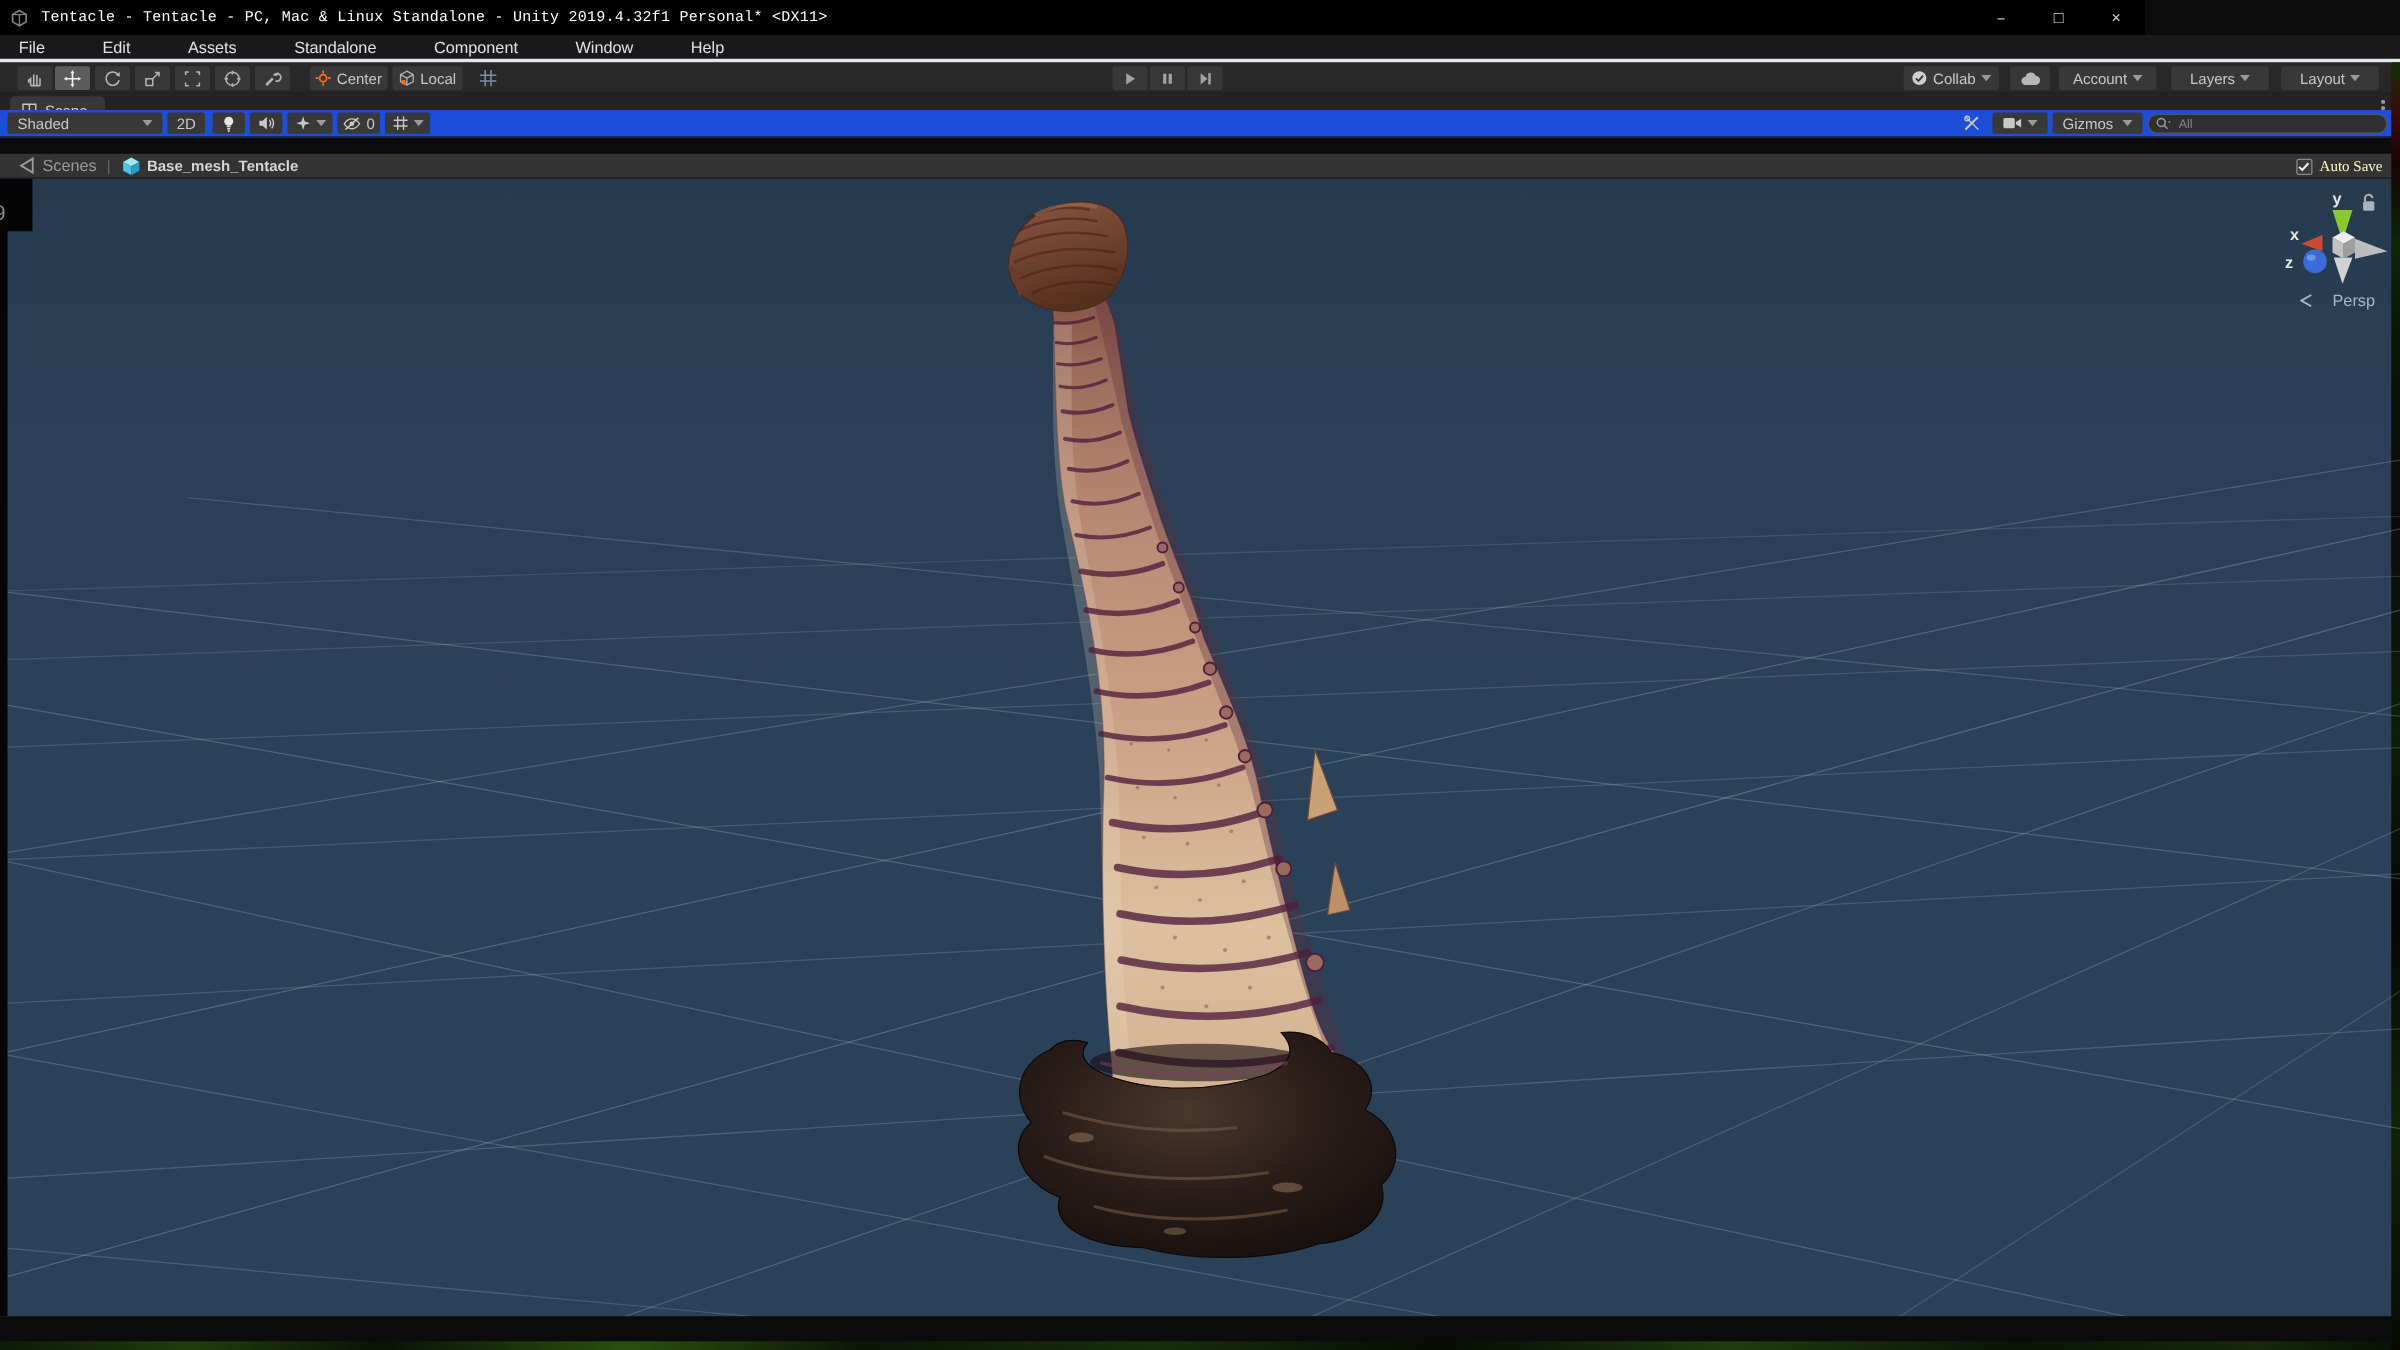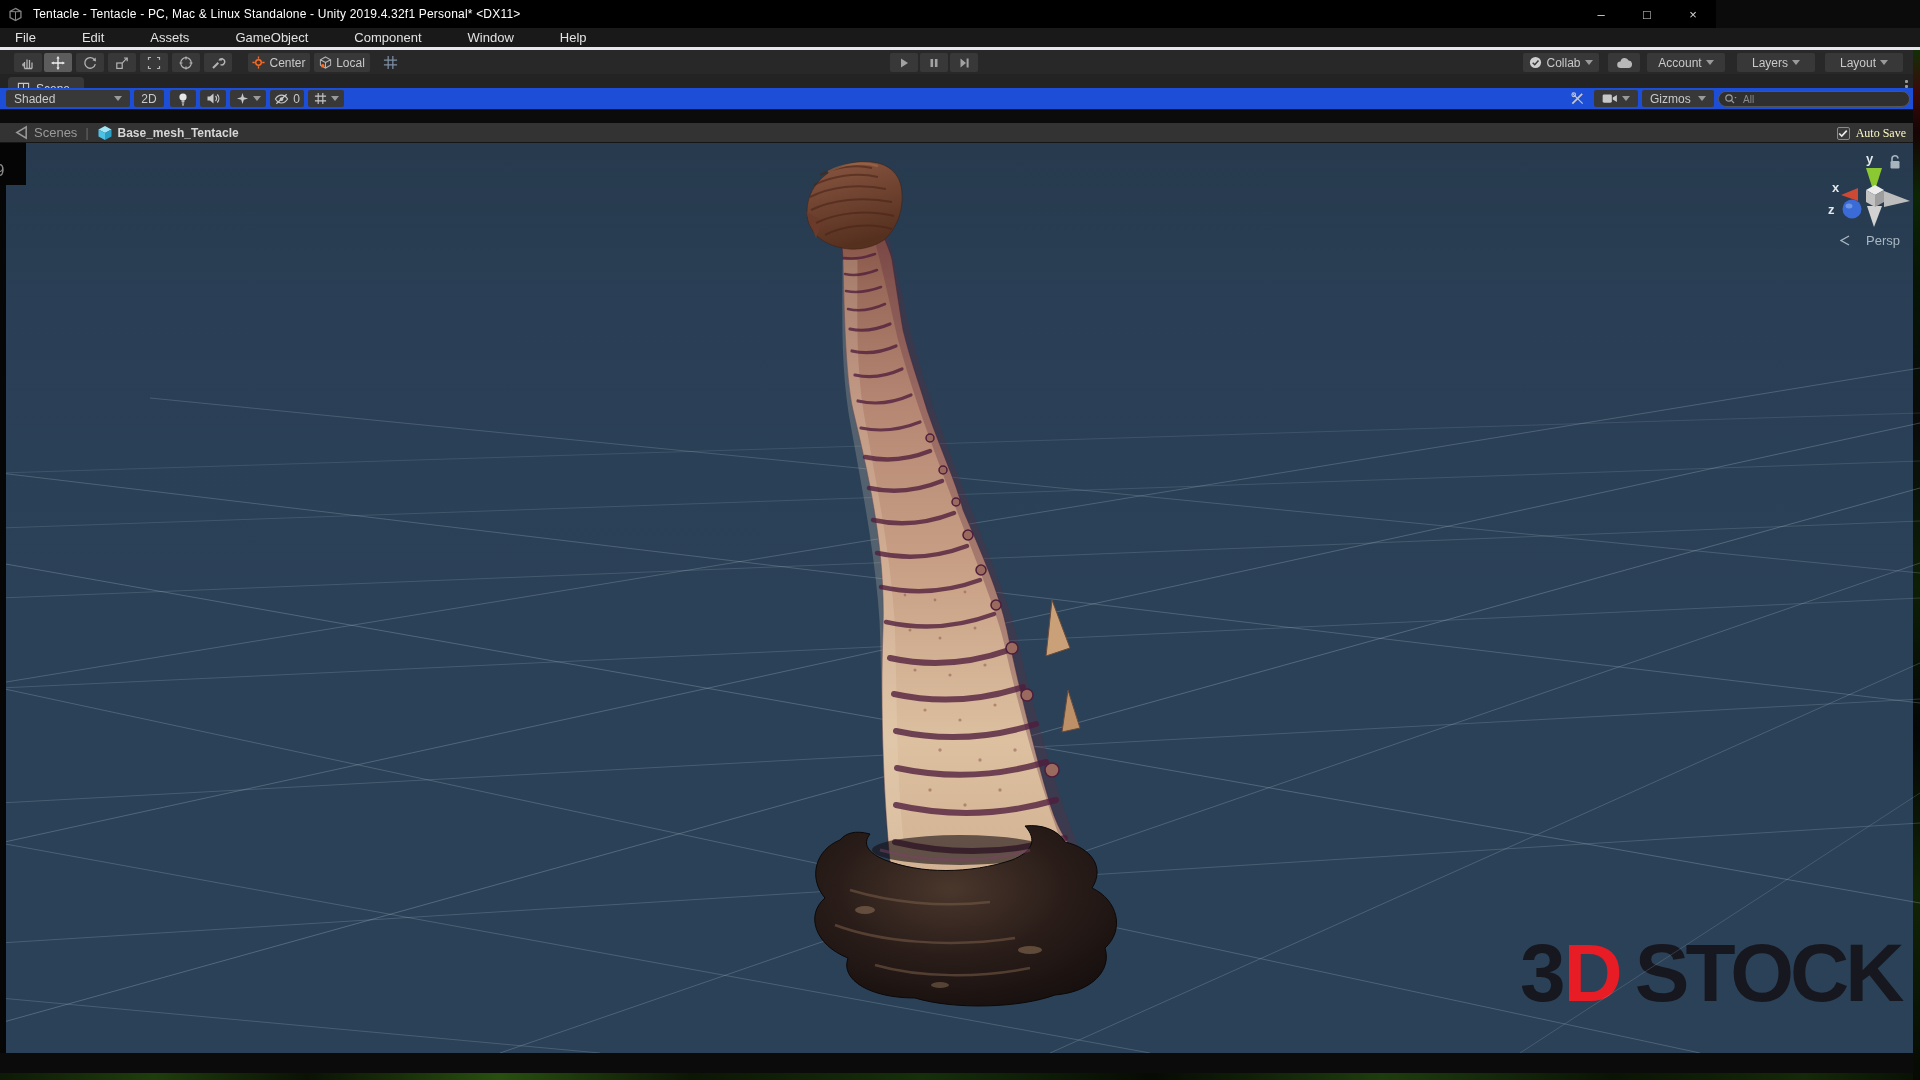--- a/index.html
+++ b/index.html
@@ -2,21 +2,21 @@
 <html><head>
 <meta charset="utf-8">
 <style>
   * { margin:0; padding:0; box-sizing:border-box; }
   html,body { width:1920px; height:1080px; overflow:hidden; background:#000; }
   body { font-family:"Liberation Sans", sans-serif; -webkit-font-smoothing:antialiased; }
   .abs { position:absolute; }
   #stage { position:relative; width:1920px; height:1080px; background:#0b0b0b; }
 
   
-  .titlebar { left:0; top:0; width:1716px; height:28px; background:#000; display:flex; align-items:center; }
+  .titlebar { left:0; top:0; width:1716px; height:28px; background:#000; display:flex; align-items:center;font-family:Liberation Mono, monospace; }
   .titlebar .app-icon { margin-left:8px; width:15px; height:15px; opacity:.85; }
   .titlebar .title { margin-left:10px; color:#fff; font-size:12px; letter-spacing:.2px; }
   .win-controls { position:absolute; right:0; top:0; height:28px; display:flex; }
   .win-btn { width:46px; height:28px; color:#d6d6d6; font-size:13px; display:flex; align-items:center; justify-content:center; }
 
   
   .menubar { left:0; top:28px; width:1920px; height:19px; background:#191919; display:flex; align-items:center; padding-left:6px;gap:28px; }
   .menu-item { color:#e2e2e2; font-size:13px; padding:0 9px; line-height:19px; }
   .sepline { left:0; top:47px; width:1920px; height:3px; background:#e6e6ec; }
 
@@ -91,21 +91,21 @@
       <span class="win-btn">–</span>
       <span class="win-btn">□</span>
       <span class="win-btn">×</span>
     </div>
   </div>
 
   <div class="abs menubar">
     <span class="menu-item">File</span>
     <span class="menu-item">Edit</span>
     <span class="menu-item">Assets</span>
-    <span class="menu-item">GameObject</span>
+    <span class="menu-item">Standalone</span>
     <span class="menu-item">Component</span>
     <span class="menu-item">Window</span>
     <span class="menu-item">Help</span>
   </div>
   <div class="abs sepline"></div>
 
   <div class="abs tabrow">
     <div class="tab">
       <svg width="13" height="13" viewBox="0 0 14 14">
         <path d="M1.5 1.5 H12.5 V12.5 H1.5 Z M7 1.5 V12.5 M1.5 7 H12.5" fill="none" stroke="#c8c8c8" stroke-width="1.2"></path>
@@ -312,23 +312,20 @@
     <span class="checkbox">
       <svg width="10" height="9" viewBox="0 0 12 10">
         <path d="M1.5 5 L4.5 8 L10.5 1.5" fill="none" stroke="#ececec" stroke-width="2"></path>
       </svg>
     </span>
     <span class="autosave-label">Auto Save</span>
   </div>
 
   <div class="abs viewport">
 
-    <div class="watermark">
-      <span class="wm-dark">3</span><span class="wm-red">D</span><span class="wm-word">STOCK</span>
-    </div>
 
     <svg class="grid-svg" width="1920" height="910" viewBox="0 0 1920 910">
       <g stroke="#a8bccd" stroke-width="1" fill="none">
         <line x1="0" y1="540" x2="1920" y2="225" opacity="0.28"></line>
         <line x1="0" y1="700" x2="1920" y2="280" opacity="0.30"></line>
         <line x1="0" y1="880" x2="1920" y2="345" opacity="0.32"></line>
         <line x1="500" y1="910" x2="1920" y2="420" opacity="0.28"></line>
         <line x1="1050" y1="910" x2="1920" y2="520" opacity="0.26"></line>
         <line x1="1520" y1="910" x2="1920" y2="650" opacity="0.22"></line>
         <line x1="1920" y1="430" x2="150" y2="255" opacity="0.24"></line>

